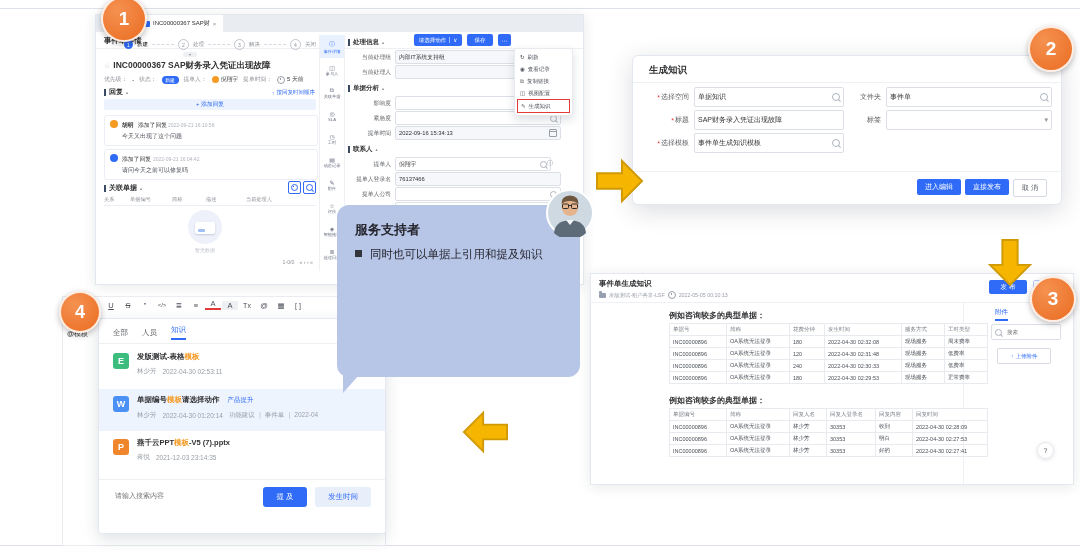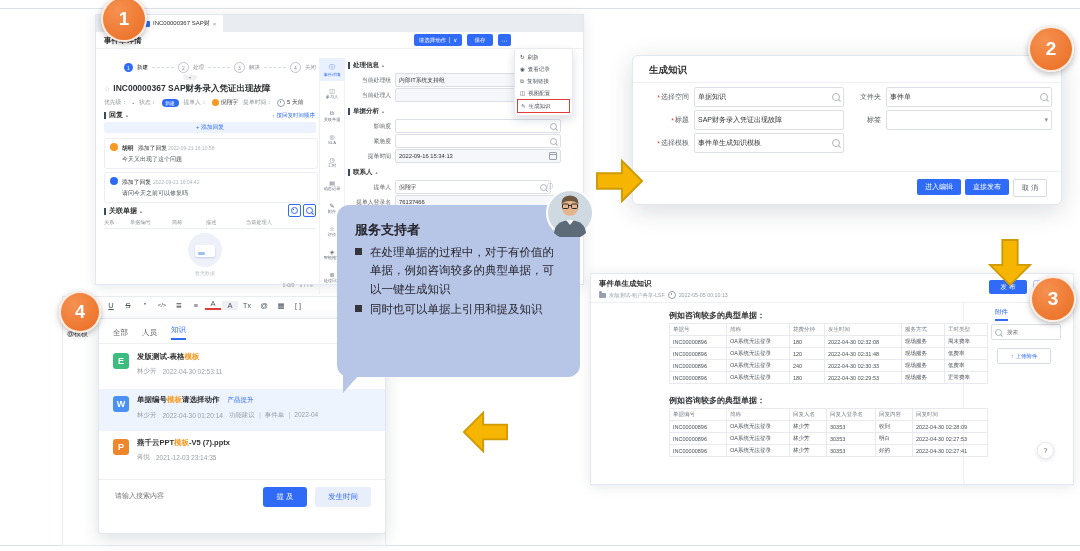--- a/index.html
+++ b/index.html
@@ -67,21 +67,21 @@
       <span style="border-left:1px solid rgba(255,255,255,.5);margin-left:3px;padding-left:3px">∨</span>
     </div>
     <div class="blue-btn" style="position:absolute;left:371px;top:2px;width:26px;height:12px;font-size:5.5px">
         <span>保存</span>
       </div>
     <div class="blue-btn" style="position:absolute;left:402px;top:2px;width:13px;height:12px;font-size:6px">
         <span>⋯</span>
       </div>
   </div>
 
-  <div style="position:absolute;left:0;top:43px;width:100%;height:236px">
+  <div style="position:absolute;left:0;top:20px;width:100%;height:236px">
 
     <div class="row" style="position:absolute;left:28px;top:4px;gap:4px;font-size:5.5px;color:#909399">
       <span class="dot" style="width:9px;height:9px;background:#2f6bf6;color:#fff;font-size:5px;display:flex;align-items:center;justify-content:center">1</span>
       <span style="color:#303133">新建</span>
       <span style="width:22px;border-top:1px dashed #d6dbe3"></span>
       <span class="dot" style="width:9px;height:9px;border:1px solid #c0c4cc;font-size:5px;display:flex;align-items:center;justify-content:center">2</span>
       <span>处理</span>
       <span style="width:22px;border-top:1px dashed #d6dbe3"></span>
       <span class="dot" style="width:9px;height:9px;border:1px solid #c0c4cc;font-size:5px;display:flex;align-items:center;justify-content:center">3</span>
       <span>解决</span>
@@ -529,24 +529,20 @@
       <span>提 及</span>
     </div>
   <div style="position:absolute;left:216px;top:168px;width:56px;height:20px;background:#e9eefb;color:#2f6bf6;font-size:7.5px;border-radius:3px;display:flex;align-items:center;justify-content:center">
       <span>发生时间</span>
     </div>
 </div>
 
 <div style="position:absolute;left:337px;top:205px;width:243px;height:172px;background:#b7c5e7;border-radius:12px;z-index:6;padding:0">
   <div style="position:absolute;left:18px;top:16px;font-size:13px;font-weight:bold;color:#26262e">服务支持者</div>
   <div style="position:absolute;left:18px;top:38px;width:206px;font-size:11.5px;line-height:1.6;color:#26262e">
-    <div style="display:flex;gap:8px">
-        <span style="flex:0 0 auto;width:7px;height:7px;background:#34343c;margin-top:5px"></span>
-        <span>在处理单据的过程中，对于有价值的单据，例如咨询较多的典型单据，可以一键生成知识</span>
-      </div>
     <div style="display:flex;gap:8px;margin-top:2px">
         <span style="flex:0 0 auto;width:7px;height:7px;background:#34343c;margin-top:5px"></span>
         <span>同时也可以单据上引用和提及知识</span>
       </div>
   </div>
   <div style="position:absolute;left:6px;bottom:-16px;width:0;height:0;border-top:18px solid #b7c5e7;border-right:16px solid transparent"></div>
 </div>
 <svg width="48" height="48" style="position:absolute;left:546px;top:189px;z-index:7" viewBox="0 0 48 48">
   <circle cx="24" cy="24" r="23" fill="#cfd9e2" stroke="#ffffff" stroke-width="2"></circle>
   <path d="M8,44 Q9,32 24,31 Q39,32 40,44 A23,23 0 0 1 8,44 Z" fill="#5d6a77"></path>

